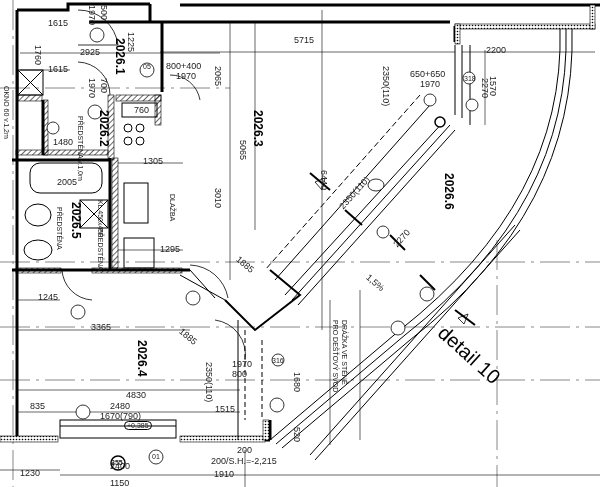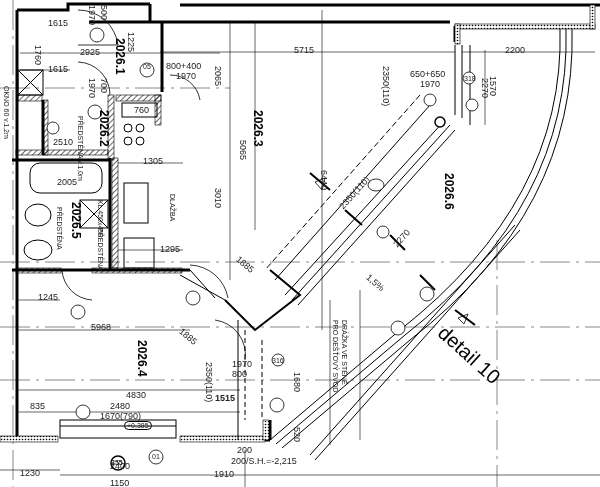--- a/index.html
+++ b/index.html
@@ -193,52 +193,52 @@
 <div class="lbl dim" style="left:80px;top:48px;">2925</div>
 <div class="lbl dim" style="left:42px;top:45px;transform:rotate(90deg);transform-origin:left top;">1760</div>
 <div class="lbl dim" style="left:96px;top:5px;transform:rotate(90deg);transform-origin:left top;">1970</div>
 <div class="lbl dim" style="left:108px;top:5px;transform:rotate(90deg);transform-origin:left top;">500</div>
 <div class="lbl dim" style="left:135px;top:32px;transform:rotate(90deg);transform-origin:left top;">1225</div>
 <div class="lbl dim" style="left:166px;top:62px;">800+400</div>
 <div class="lbl dim" style="left:176px;top:72px;">1970</div>
 <div class="lbl dim" style="left:108px;top:78px;transform:rotate(90deg);transform-origin:left top;">700</div>
 <div class="lbl dim" style="left:96px;top:78px;transform:rotate(90deg);transform-origin:left top;">1970</div>
 <div class="lbl dim" style="left:134px;top:106px;">760</div>
-<div class="lbl dim" style="left:53px;top:138px;">2510</div>
-<div class="lbl dim" style="left:294px;top:46px;">5715</div>
+<div class="lbl dim" style="left:53px;top:138px;">1480</div>
+<div class="lbl dim" style="left:294px;top:36px;">5715</div>
 <div class="lbl dim" style="left:222px;top:66px;transform:rotate(90deg);transform-origin:left top;">2065</div>
 <div class="lbl dim" style="left:247px;top:140px;transform:rotate(90deg);transform-origin:left top;">5065</div>
 <div class="lbl dim" style="left:328px;top:170px;transform:rotate(90deg);transform-origin:left top;">6440</div>
 <div class="lbl dim" style="left:222px;top:188px;transform:rotate(90deg);transform-origin:left top;">3010</div>
 <div class="lbl dim" style="left:390px;top:66px;transform:rotate(90deg);transform-origin:left top;">2350(110)</div>
-<div class="lbl dim" style="left:505px;top:46px;">2200</div>
+<div class="lbl dim" style="left:486px;top:46px;">2200</div>
 <div class="lbl dim" style="left:410px;top:70px;">650+650</div>
 <div class="lbl dim" style="left:420px;top:80px;">1970</div>
 <div class="lbl dim" style="left:489px;top:78px;transform:rotate(90deg);transform-origin:left top;">2270</div>
 <div class="lbl dim" style="left:497px;top:76px;transform:rotate(90deg);transform-origin:left top;">1570</div>
 <div class="lbl dim" style="left:143px;top:157px;">1305</div>
 <div class="lbl dim" style="left:57px;top:178px;text-align:center;">2005</div>
 <div class="lbl dim" style="left:160px;top:245px;">1295</div>
 <div class="lbl dim" style="left:38px;top:293px;">1245</div>
-<div class="lbl dim" style="left:91px;top:323px;">5968</div>
+<div class="lbl dim" style="left:91px;top:323px;">3365</div>
 <div class="lbl dim" style="left:126px;top:391px;">4830</div>
 <div class="lbl dim" style="left:30px;top:402px;">835</div>
 <div class="lbl dim" style="left:110px;top:402px;">2480</div>
 <div class="lbl dim" style="left:100px;top:412px;">1670(790)</div>
 <div class="lbl note" style="left:124px;top:421px;border:1px solid #000;border-radius:6px;padding:0 2px;">+0,385</div>
 <div class="lbl dim" style="left:20px;top:469px;">1230</div>
 <div class="lbl dim" style="left:110px;top:462px;">2400</div>
 <div class="lbl dim" style="left:110px;top:479px;">1150</div>
 <div class="lbl dim" style="left:237px;top:446px;">200</div>
-<div class="lbl dim" style="left:211px;top:457px;margin-left:20px;">200/S.H.=-2,215</div>
+<div class="lbl dim" style="left:211px;top:457px;">200/S.H.=-2,215</div>
 <div class="lbl dim" style="left:214px;top:470px;">1910</div>
 <div class="lbl dim" style="left:232px;top:370px;">800</div>
 <div class="lbl dim" style="left:232px;top:360px;">1970</div>
 <div class="lbl dim" style="left:213px;top:362px;transform:rotate(90deg);transform-origin:left top;">2350(110)</div>
-<div class="lbl dim" style="left:215px;top:394px;font-weight:bold;">1515</div>
+<div class="lbl dim" style="left:215px;top:405px;">1515</div>
 <div class="lbl dim" style="left:301px;top:372px;transform:rotate(90deg);transform-origin:left top;">1680</div>
 <div class="lbl dim" style="left:301px;top:427px;transform:rotate(90deg);transform-origin:left top;">520</div>
 <div class="lbl dim" style="left:240px;top:255px;transform:rotate(40deg);transform-origin:left top;">1885</div>
 <div class="lbl dim" style="left:183px;top:327px;transform:rotate(40deg);transform-origin:left top;">1885</div>
 <div class="lbl dim" style="left:370px;top:273px;transform:rotate(40deg);transform-origin:left top;">1,5%</div>
 <div class="lbl dim" style="left:338px;top:205px;transform:rotate(-48deg);transform-origin:left top;">2350(110)</div>
 <div class="lbl dim" style="left:392px;top:243px;transform:rotate(-48deg);transform-origin:left top;">2270</div>
 
 <div class="lbl note" style="left:176px;top:194px;transform:rotate(90deg);transform-origin:left top;">DLAŽBA</div>
 <div class="lbl note" style="left:63px;top:207px;transform:rotate(90deg);transform-origin:left top;">PŘEDSTĚNA</div>

